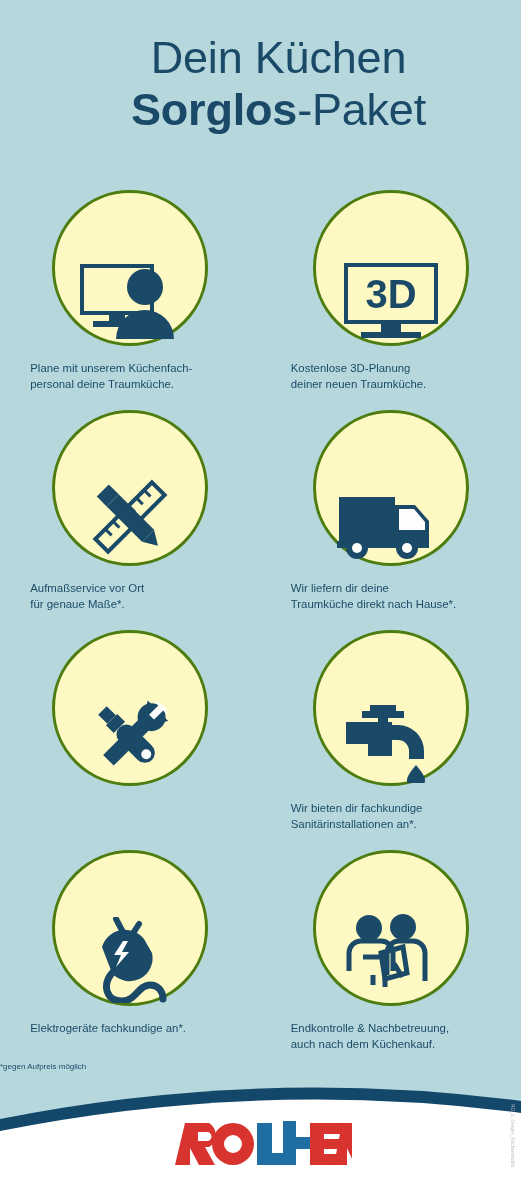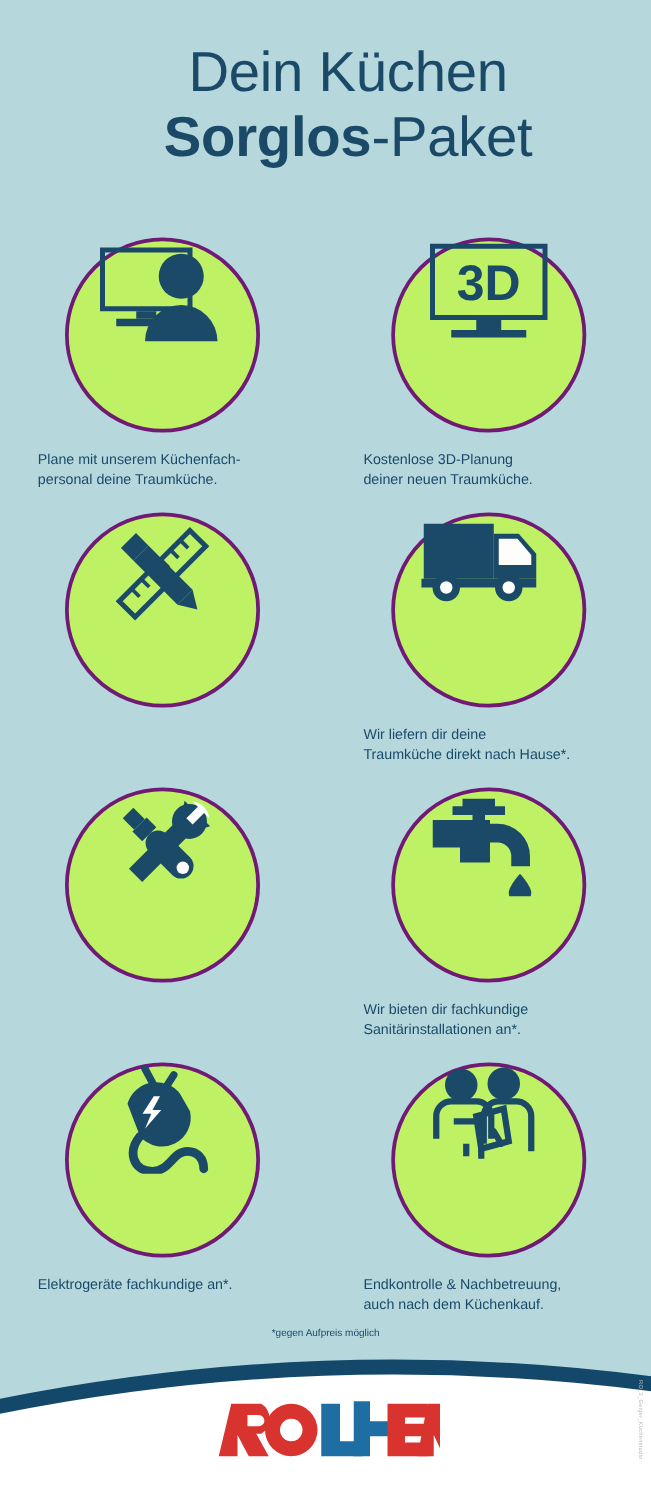--- a/index.html
+++ b/index.html
@@ -67,44 +67,44 @@
     position:relative;
     display:flex;
     flex-direction:column;
     align-items:center;
   }
 
   .circle {
     width:156px;
     height:156px;
     border-radius:50%;
-    background:#bef264;
-    border:3px solid #701a75;
+    background:#fef9c3;
+    border:3px solid #4d7c0f;
     display:flex;
-    align-items:flex-start;
+    align-items:flex-end;
     justify-content:center;
     flex:0 0 auto;
   }
   .circle svg { display:block; }
 
   .caption {
     margin-top:15px;
     text-align:left;
     color:#1b4a68;
     font-size:11.4px;
     line-height:1.38;
     width:200px;
   }
   .caption span { display:block; }
 
   
   #footnote {
     position:absolute;
     top:1062px; left:0; right:0;
-    text-align:center;
+    text-align:left;
     color:#1b4a68;
     font-size:8px;
   }
 
   
   #bottom-wave {
     position:absolute;
     left:0;
     top:1075px;
     width:521px;
@@ -200,20 +200,24 @@
             </g>
 
             <g transform="rotate(45 46 46)">
               <rect x="8" y="38" width="14" height="17" fill="#1b4a68"></rect>
               <rect x="22" y="38" width="50" height="17" fill="#1b4a68"></rect>
               <path d="M72 38 L86 46.5 L72 55 z" fill="#1b4a68"></path>
             </g>
           </svg>
         </span>
       </div>
+      <div class="caption">
+        <span>Aufmaßservice vor Ort</span>
+        <span>für genaue Maße*.</span>
+      </div>
     </div>
 
     <div class="cell">
       <div class="circle">
         <span>
           <svg width="108" height="72" viewBox="0 0 108 72">
 
             <rect x="2" y="6" width="56" height="44" fill="#1b4a68"></rect>
 
             <path d="M58 14 h20 l14 16 v20 h-34 z" fill="#1b4a68"></path>

